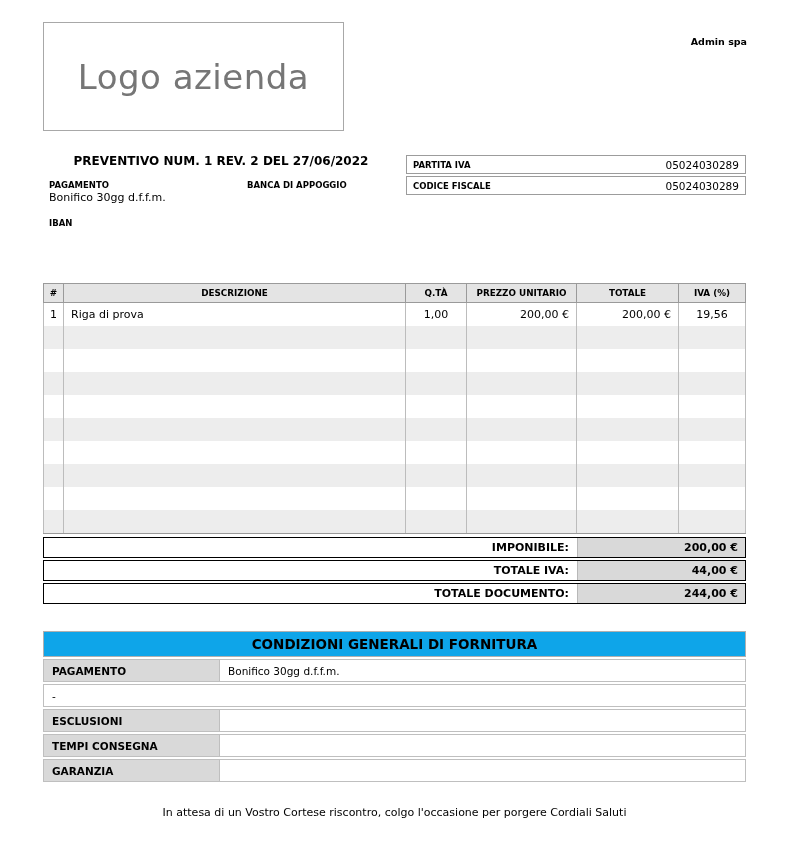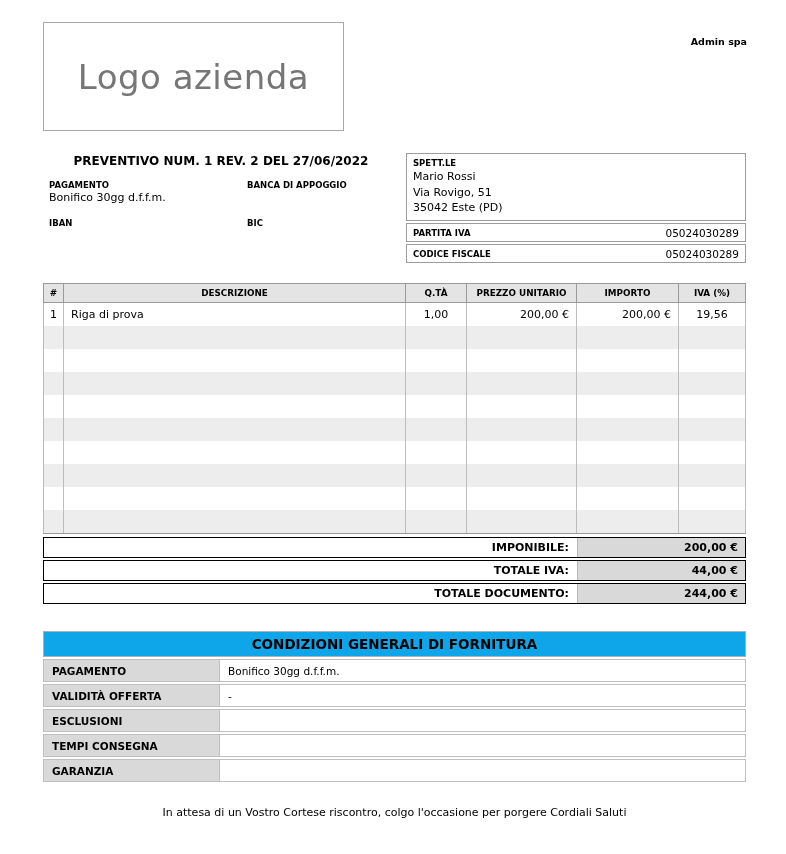--- a/index.html
+++ b/index.html
@@ -139,54 +139,44 @@
         <div class="field-value">Bonifico 30gg d.f.f.m.</div>
       </div>
       <div>
         <div class="field-label">BANCA DI APPOGGIO</div>
         <div class="field-value"></div>
       </div>
       <div>
         <div class="field-label">IBAN</div>
         <div class="field-value"></div>
       </div>
-      <div>
-        <div class="field-label">BIC</div>
-        <div class="field-value"></div>
-      </div>
     </div>
   </div>
 
   <div class="hi-right">
-    <div class="recipient-box">
-      <div class="recipient-label">SPETT.LE</div>
-      <div class="recipient-line">Mario Rossi</div>
-      <div class="recipient-line">Via Rovigo, 51</div>
-      <div class="recipient-line">35042 Este (PD)</div>
-    </div>
     <div class="id-row">
       <span class="id-label">PARTITA IVA</span>
       <span class="id-value">05024030289</span>
     </div>
     <div class="id-row">
       <span class="id-label">CODICE FISCALE</span>
       <span class="id-value">05024030289</span>
     </div>
   </div>
 </div>
 
 <div class="main-col">
 
   <div class="items-table">
     <div class="trow thead-row">
       <div class="tcell c-num">#</div>
       <div class="tcell c-desc">DESCRIZIONE</div>
       <div class="tcell c-qta">Q.TÀ</div>
       <div class="tcell c-pu">PREZZO UNITARIO</div>
-      <div class="tcell c-imp">IMPORTO</div>
+      <div class="tcell c-imp">TOTALE</div>
       <div class="tcell c-iva">IVA (%)</div>
     </div>
     <div class="trow">
       <div class="tcell c-num">1</div>
       <div class="tcell c-desc">Riga di prova</div>
       <div class="tcell c-qta">1,00</div>
       <div class="tcell c-pu">200,00 €</div>
       <div class="tcell c-imp">200,00 €</div>
       <div class="tcell c-iva">19,56</div>
     </div>
@@ -280,21 +270,20 @@
   </div>
 
   <div class="cond-section">
     <div class="cond-header">CONDIZIONI GENERALI DI FORNITURA</div>
 
     <div class="cond-row">
       <div class="cond-label">PAGAMENTO</div>
       <div class="cond-value">Bonifico 30gg d.f.f.m.</div>
     </div>
     <div class="cond-row">
-      <div class="cond-label">VALIDITÀ OFFERTA</div>
       <div class="cond-value">-</div>
     </div>
     <div class="cond-row">
       <div class="cond-label">ESCLUSIONI</div>
       <div class="cond-value"></div>
     </div>
     <div class="cond-row">
       <div class="cond-label">TEMPI CONSEGNA</div>
       <div class="cond-value"></div>
     </div>

